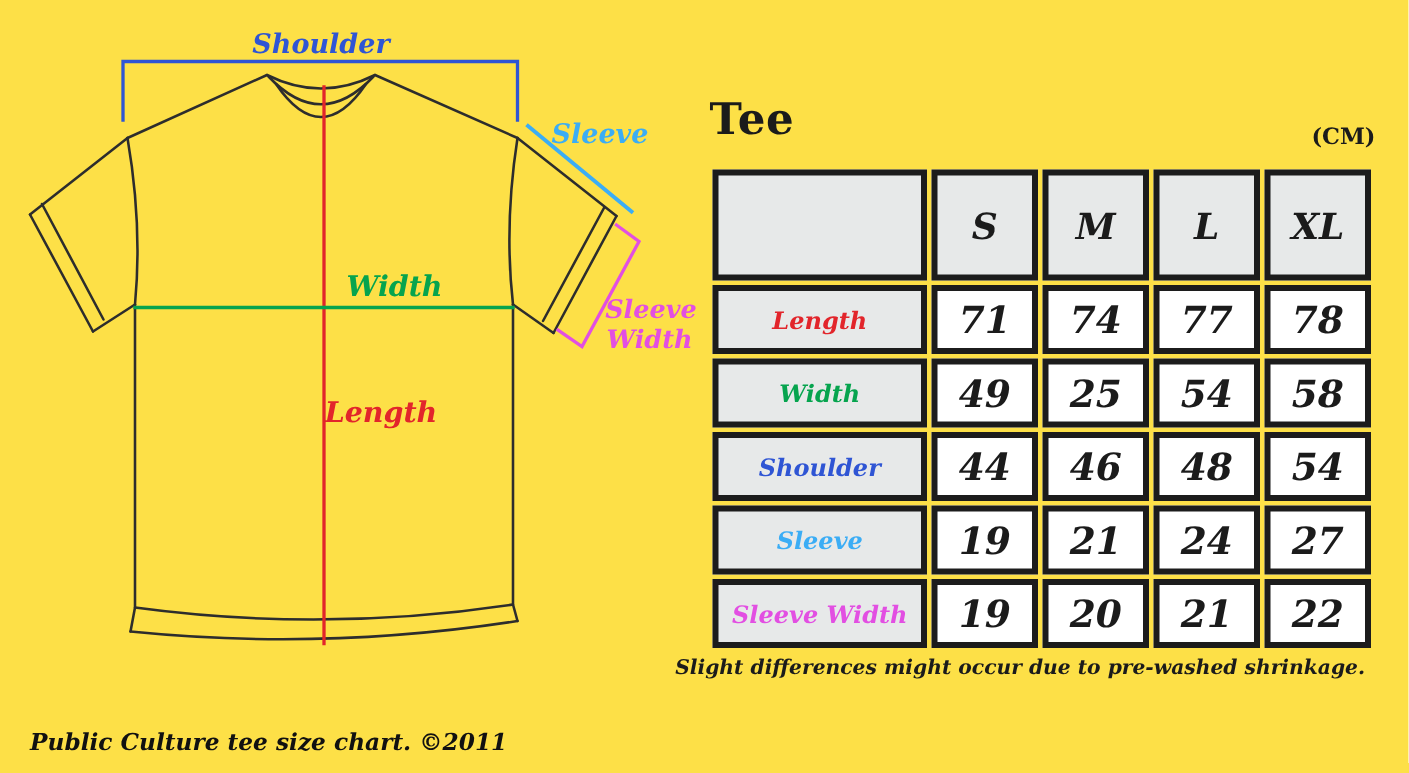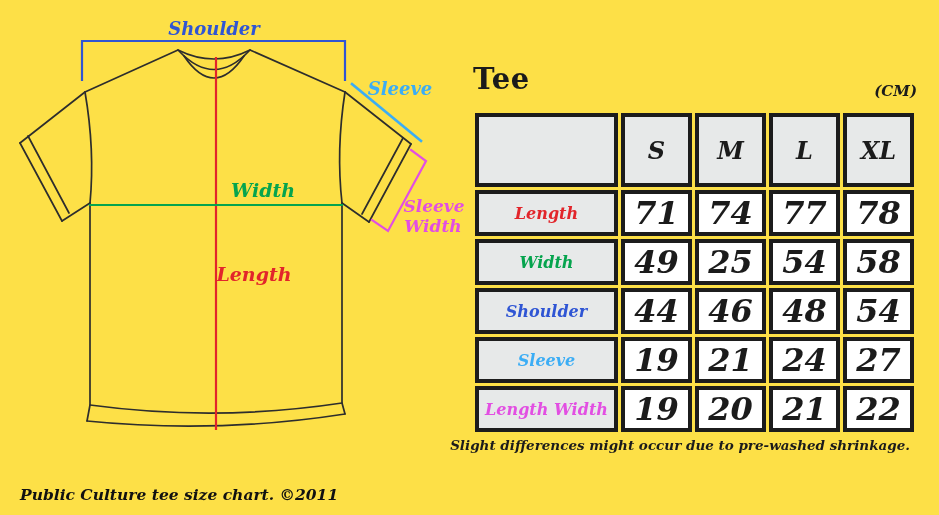--- a/index.html
+++ b/index.html
@@ -12,34 +12,34 @@
   .shirt-line { fill:none; stroke:#2d2d2d; stroke-width:1.7; stroke-linejoin:round; stroke-linecap:round; }
   .measure { fill:none; stroke-linecap:square; }
   .svg-label { font-family:"DejaVu Serif", serif; font-weight:bold; font-style:italic; }
   
   .panel-title {
     position:absolute; left:473px; top:62px; font-size:29px; font-weight:bold;
     color:#1b1b1b; letter-spacing:0.5px;
   }
   .panel-unit {
     position:absolute; right:22px; top:82px; font-size:15px; font-weight:bold;
-    font-style:italic; color:#1b1b1b;
+    color:#1b1b1b;
   }
   .size-table {
     position:absolute; left:472px; top:110px;
     border-collapse:separate; border-spacing:3px; table-layout:fixed;
   }
   .size-table td {
     border:4px solid #1c1c1c; text-align:center; vertical-align:middle;
     font-style:italic; font-weight:bold; padding:0;
   }
   .cell-corner { width:135px; height:66px; background:#e7e9e9; }
   .cell-size-hdr { width:63px; height:66px; background:#e7e9e9; font-size:24px; color:#1b1b1b; }
   .cell-label { width:135px; height:38px; background:#e7e9e9; font-size:16px; }
-  .cell-value { width:63px; height:38px; background:#ffffff; font-size:32px; color:#1b1b1b; }
+  .cell-value { width:63px; height:38px; background:#ffffff; font-size:25px; color:#1b1b1b; }
   .footnote {
     position:absolute; right:29px; top:437px; font-size:13.5px; font-weight:bold;
     font-style:italic; color:#1b1b1b;
   }
   .credit {
     position:absolute; left:20px; top:485px; font-size:15.5px; font-weight:600;
     font-style:italic; color:#111111;
   }
 </style>
 </head>
@@ -136,21 +136,21 @@
         <td class="cell-value">54</td>
       </tr>
       <tr>
         <td class="cell-label" style="color: rgb(59, 173, 245);">Sleeve</td>
         <td class="cell-value">19</td>
         <td class="cell-value">21</td>
         <td class="cell-value">24</td>
         <td class="cell-value">27</td>
       </tr>
       <tr>
-        <td class="cell-label" style="color: rgb(226, 79, 226);">Length Width</td>
+        <td class="cell-label" style="color: rgb(226, 79, 226);">Sleeve Width</td>
         <td class="cell-value">19</td>
         <td class="cell-value">20</td>
         <td class="cell-value">21</td>
         <td class="cell-value">22</td>
       </tr>
     </tbody>
   </table>
 
   <div class="footnote">Slight differences might occur due to pre-washed shrinkage.</div>
 

